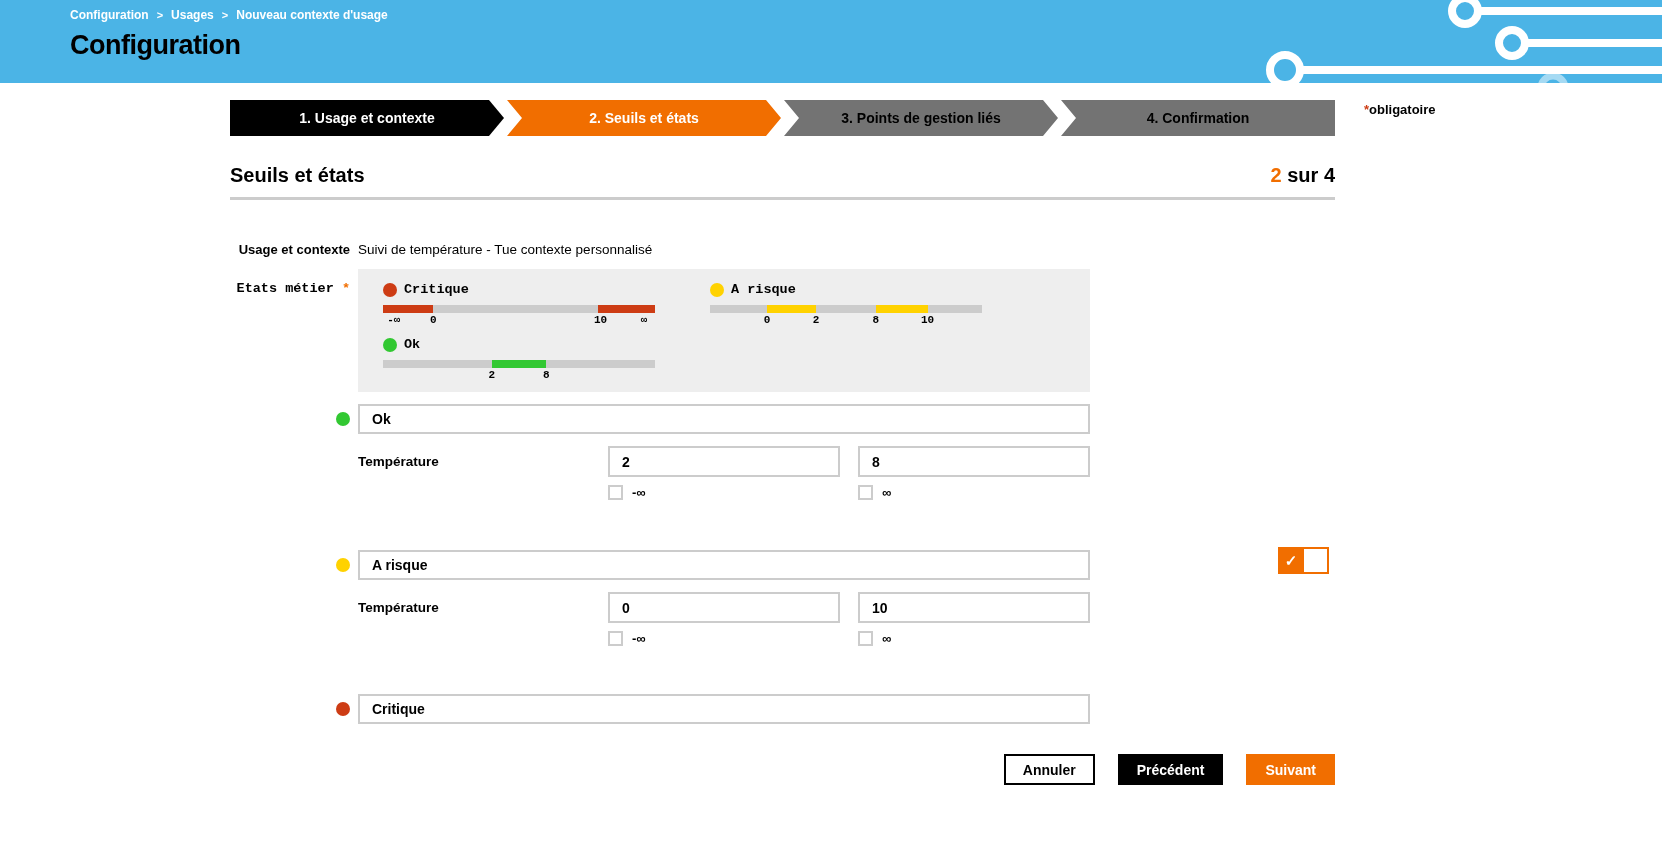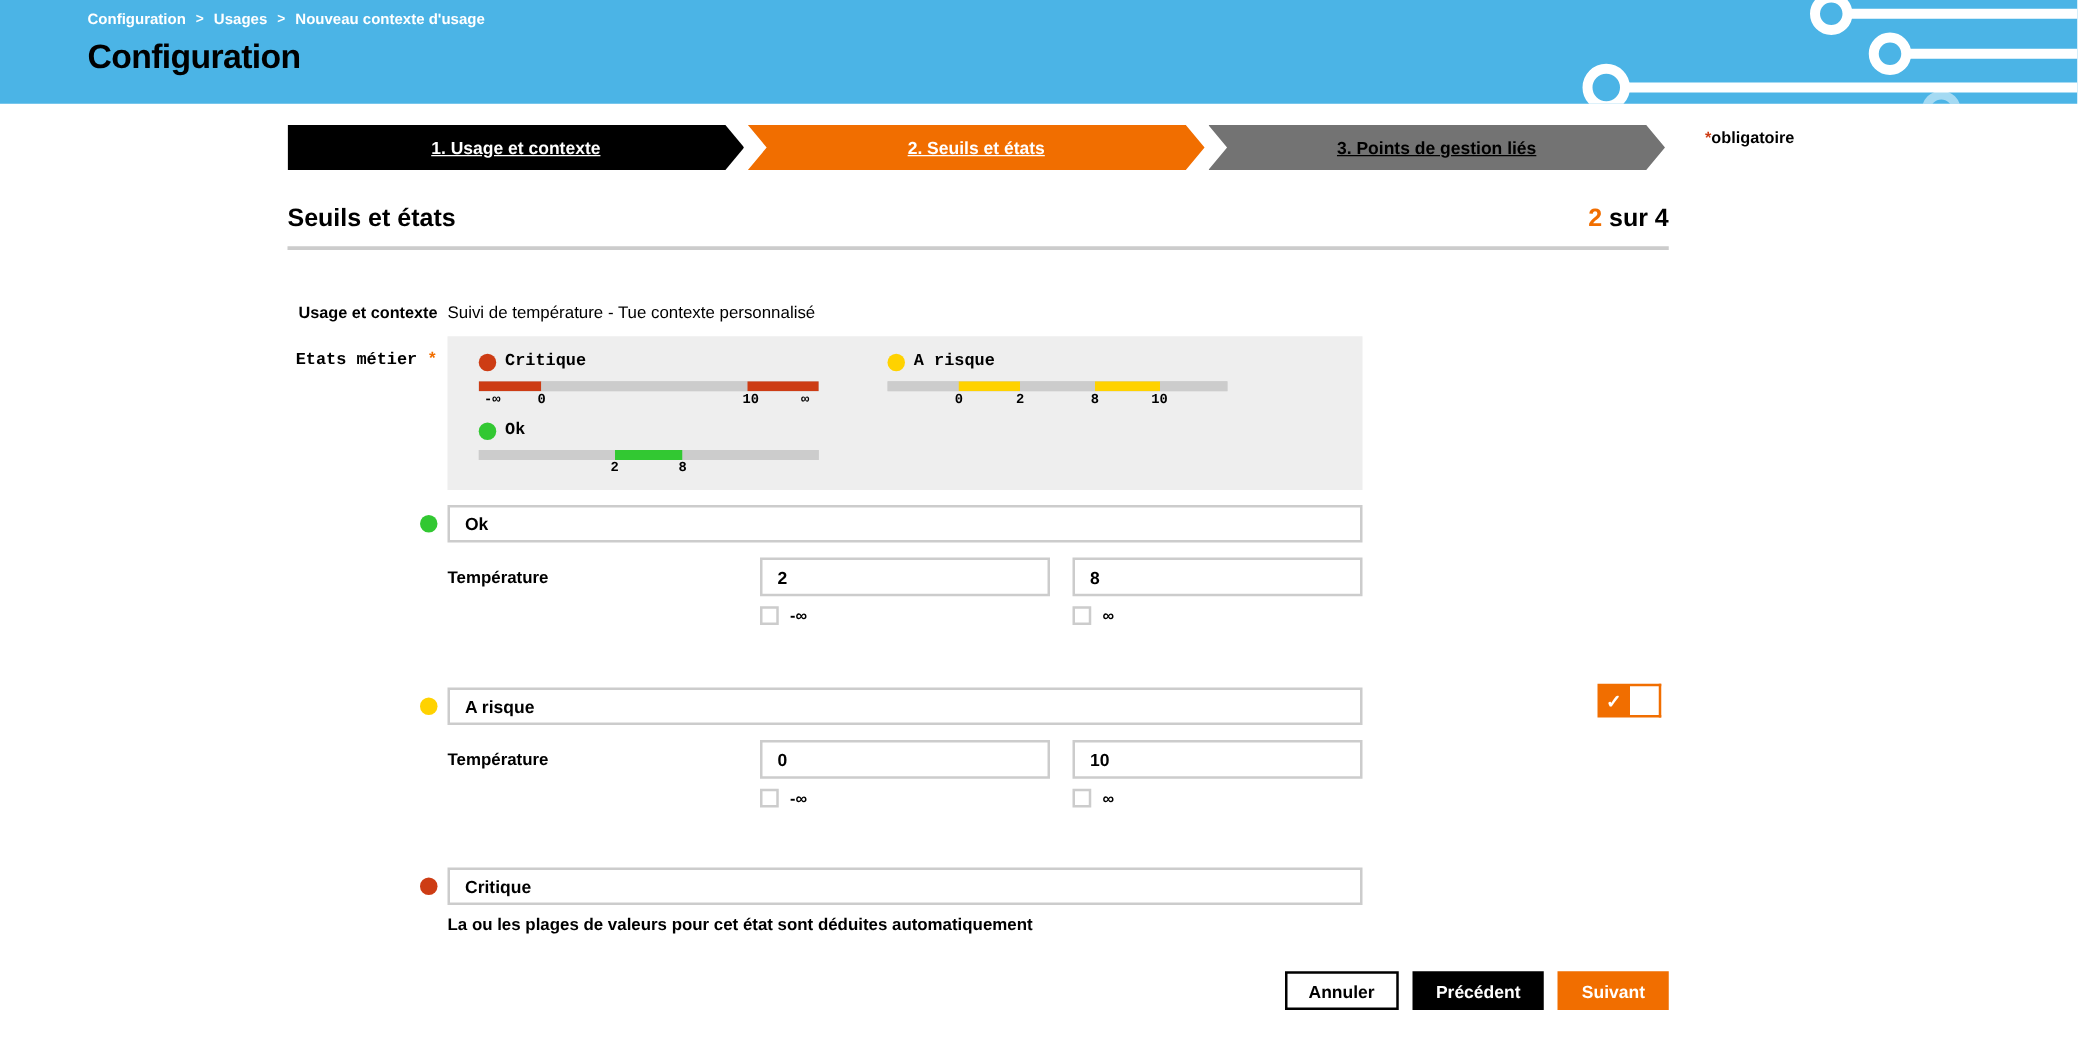--- a/index.html
+++ b/index.html
@@ -16,21 +16,21 @@
 
   .required-note { position:absolute; left:1364px; top:102px; font-size:13px; font-weight:bold; }
   .required-note .ast { color:#cd3c14; }
 
   
   .content { width:1105px; margin-left:230px; position:relative; }
 
   
   .stepper { display:flex; margin-top:17px; height:36px; }
   .step { flex:1; display:flex; align-items:center; justify-content:center;
-          font-size:14px; font-weight:bold; margin-right:3px; cursor:pointer;text-decoration:underline; }
+          font-size:14px; font-weight:bold; margin-right:3px; cursor:pointer; }
   .step.first { clip-path:polygon(0 0, calc(100% - 15px) 0, 100% 50%, calc(100% - 15px) 100%, 0 100%); }
   .step.mid   { clip-path:polygon(0 0, calc(100% - 15px) 0, 100% 50%, calc(100% - 15px) 100%, 0 100%, 15px 50%); }
   .step.last  { clip-path:polygon(0 0, 100% 0, 100% 100%, 0 100%, 15px 50%); margin-right:0; }
   .step.done { background:#000; color:#fff; }
   .step.active { background:#f16e00; color:#fff; }
   .step.upcoming { background:#737373; color:#000;text-align:center; }
 
   
   .section-head { display:flex; justify-content:space-between; align-items:flex-end;
                   margin-top:28px; padding-bottom:10px; border-bottom:3px solid #ccc; }
@@ -83,21 +83,21 @@
                align-items:center; justify-content:center; font-weight:bold; font-size:15px; }
   .toggle-off { width:25px; height:27px; background:#fff; border:2px solid #f16e00; border-left:none; }
 
   .block-ok { margin-top:12px; }
   .block-risque { margin-top:50px; }
   .block-critique { margin-top:48px; }
 
   .auto-note { margin-left:128px; margin-top:8px; font-weight:bold; font-size:13.5px; }
 
   
-  .actions { display:flex; justify-content:flex-end; gap:11px; margin-top:30px; }
+  .actions { display:flex; justify-content:flex-end; gap:23px; margin-top:30px; }
   .btn { height:31px; padding:0 17px; display:flex; align-items:center; font-family:inherit;
          font-weight:bold; font-size:14px; cursor:pointer; border:2px solid transparent; }
   .btn-cancel { background:#fff; border-color:#000; color:#000; }
   .btn-prev { background:#000; color:#fff; }
   .btn-next { background:#f16e00; color:#fff; }
 </style>
 </head>
 <body>
 
 <div class="header">
@@ -123,20 +123,21 @@
 <div class="required-note">
   <span class="ast">*</span><span>obligatoire</span>
 </div>
 
 <div class="content">
 
   <div class="stepper">
     <div class="step first done">1. Usage et contexte</div>
     <div class="step mid active">2. Seuils et états</div>
     <div class="step mid upcoming">3. Points de gestion liés</div>
+    <div class="step last upcoming">4. Confirmation</div>
   </div>
 
   <div class="section-head">
     <div class="section-title">Seuils et états</div>
     <div class="progress">
       <span class="cur">2</span><span> sur 4</span>
     </div>
   </div>
 
   <div class="context-row">
@@ -261,21 +262,20 @@
     </div>
   </div>
 
   <div class="state-block block-critique">
     <div class="name-row">
       <div class="dot-cell">
           <span class="dot" style="background: rgb(205, 60, 20);"></span>
         </div>
       <input class="name-input" type="text" value="Critique" style="">
     </div>
-    <div class="auto-note">La ou les plages de valeurs pour cet état sont déduites automatiquement</div>
   </div>
 
   <div class="actions">
     <button class="btn btn-cancel">Annuler</button>
     <button class="btn btn-prev">Précédent</button>
     <button class="btn btn-next">Suivant</button>
   </div>
 
 </div>
 

